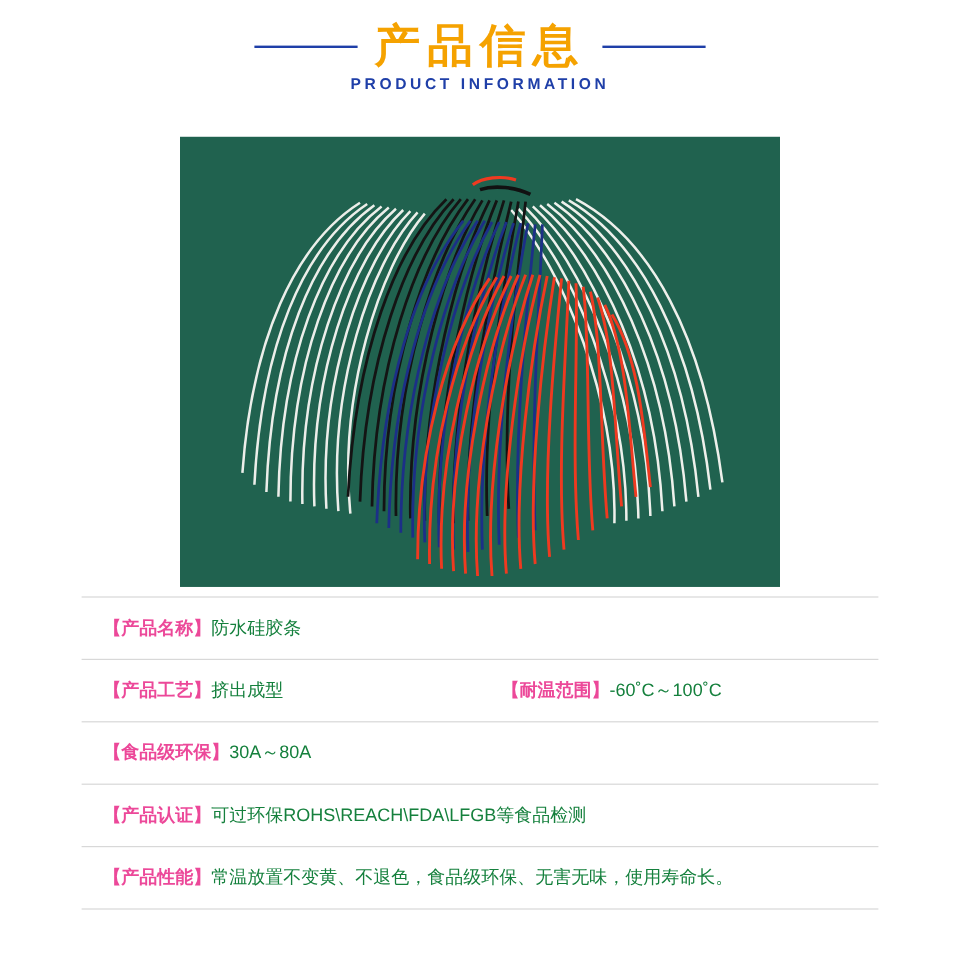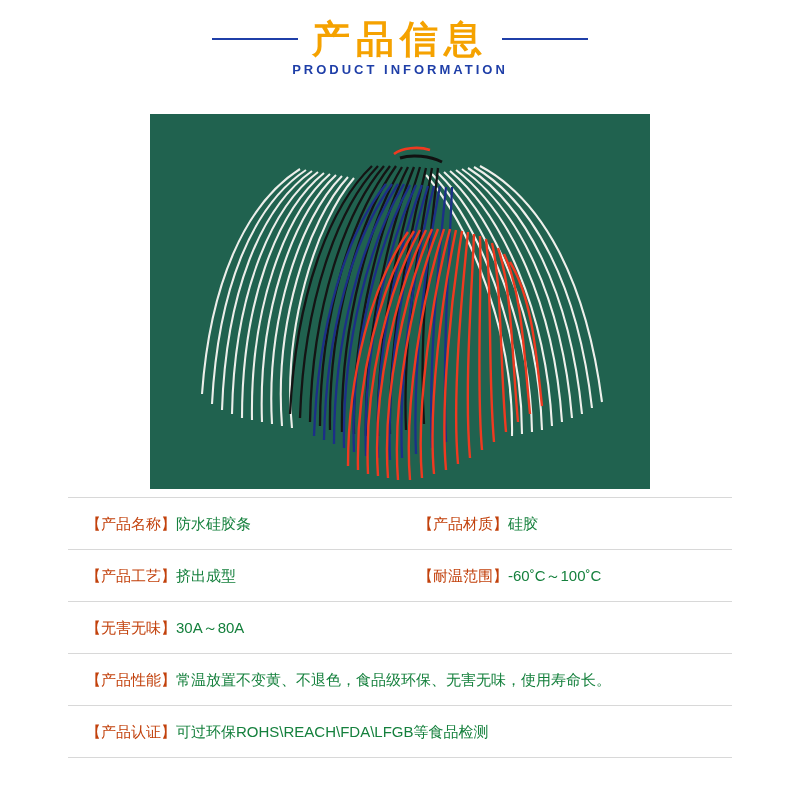--- a/index.html
+++ b/index.html
@@ -105,22 +105,22 @@
     font-size: 15px;
     color: #1a1a1a;
     line-height: 22px;
     padding: 14px 0 14px 18px;
     box-sizing: border-box;
     white-space: nowrap;
   }
   .spec-cell.half { width: 50%; }
   .spec-cell.full { width: 100%; }
   .spec-label {
-    font-weight: normal;
-    color: #c2410c;
+    font-weight: bold;
+    color: #ec4899;
   }
   .spec-value {
     color: #15803d;
   }
 </style>
 </head>
 <body>
 
 <div class="page">
 
@@ -224,52 +224,48 @@
     </div>
   </div>
 
   <div class="spec-table">
 
     <div class="spec-row">
       <div class="spec-cell half">
         <span class="spec-label">【产品名称】</span>
         <span class="spec-value">防水硅胶条</span>
       </div>
-      <div class="spec-cell half">
-        <span class="spec-label">【产品材质】</span>
-        <span class="spec-value">硅胶</span>
-      </div>
     </div>
 
     <div class="spec-row">
       <div class="spec-cell half">
         <span class="spec-label">【产品工艺】</span>
         <span class="spec-value">挤出成型</span>
       </div>
       <div class="spec-cell half">
         <span class="spec-label">【耐温范围】</span>
         <span class="spec-value">-60˚C～100˚C</span>
       </div>
     </div>
 
     <div class="spec-row">
       <div class="spec-cell half">
-        <span class="spec-label">【无害无味】</span>
+        <span class="spec-label">【食品级环保】</span>
         <span class="spec-value">30A～80A</span>
+      </div>
+    </div>
+
+    <div class="spec-row">
+      <div class="spec-cell full">
+        <span class="spec-label">【产品认证】</span>
+        <span class="spec-value">可过环保ROHS\REACH\FDA\LFGB等食品检测</span>
       </div>
     </div>
 
     <div class="spec-row">
       <div class="spec-cell full">
         <span class="spec-label">【产品性能】</span>
         <span class="spec-value">常温放置不变黄、不退色，食品级环保、无害无味，使用寿命长。</span>
       </div>
     </div>
 
-    <div class="spec-row">
-      <div class="spec-cell full">
-        <span class="spec-label">【产品认证】</span>
-        <span class="spec-value">可过环保ROHS\REACH\FDA\LFGB等食品检测</span>
-      </div>
-    </div>
-
   </div>
 </div>
 
 </body></html>

